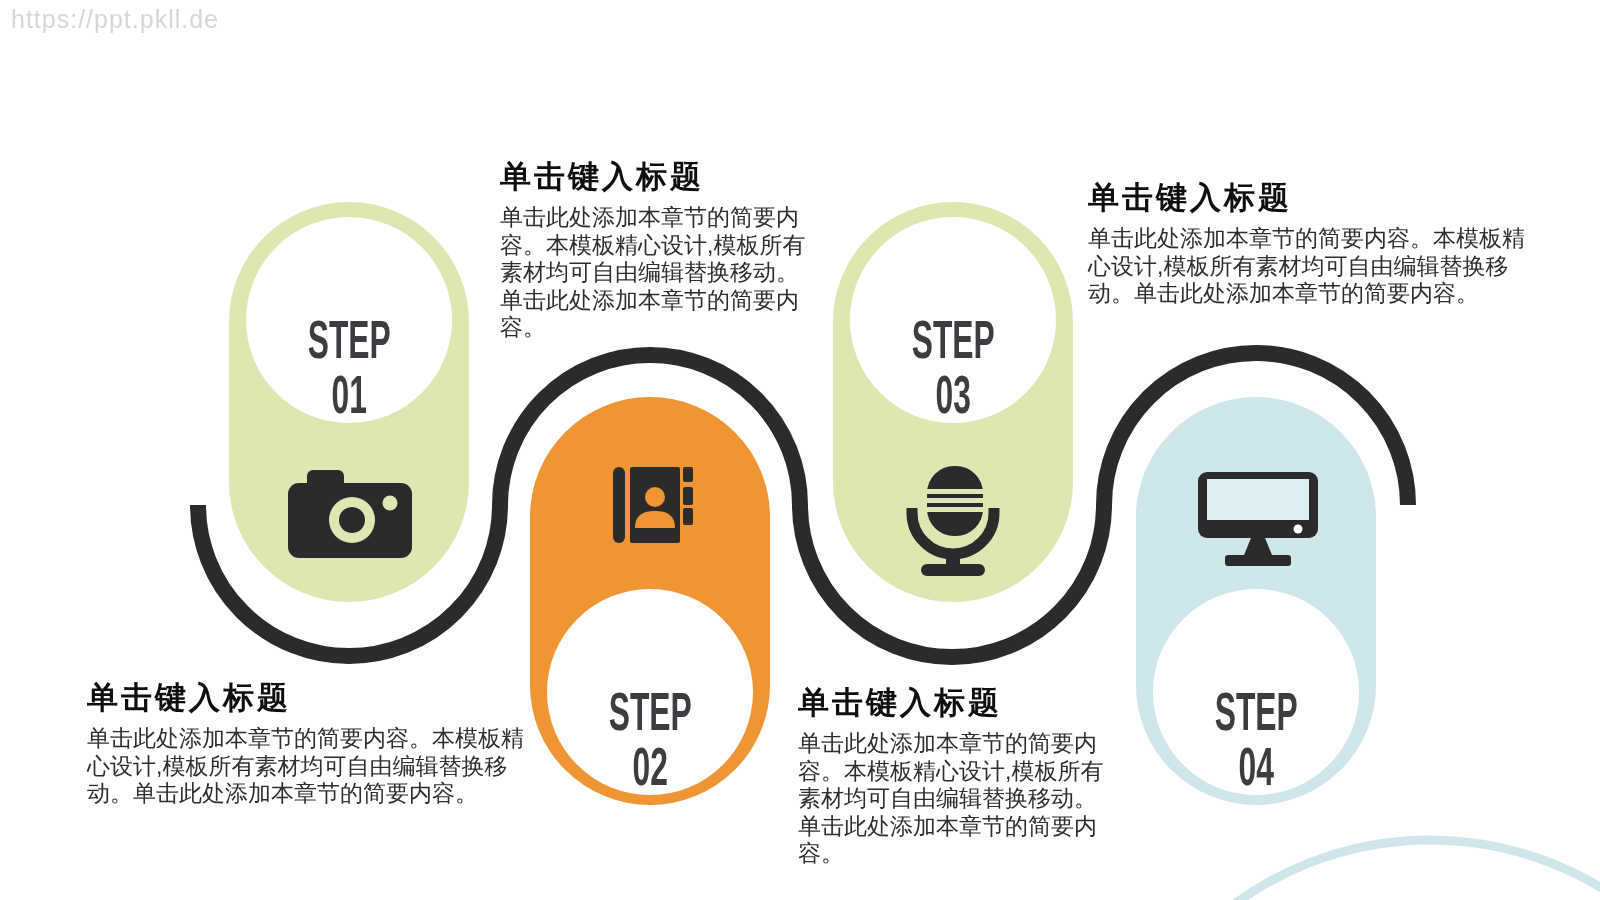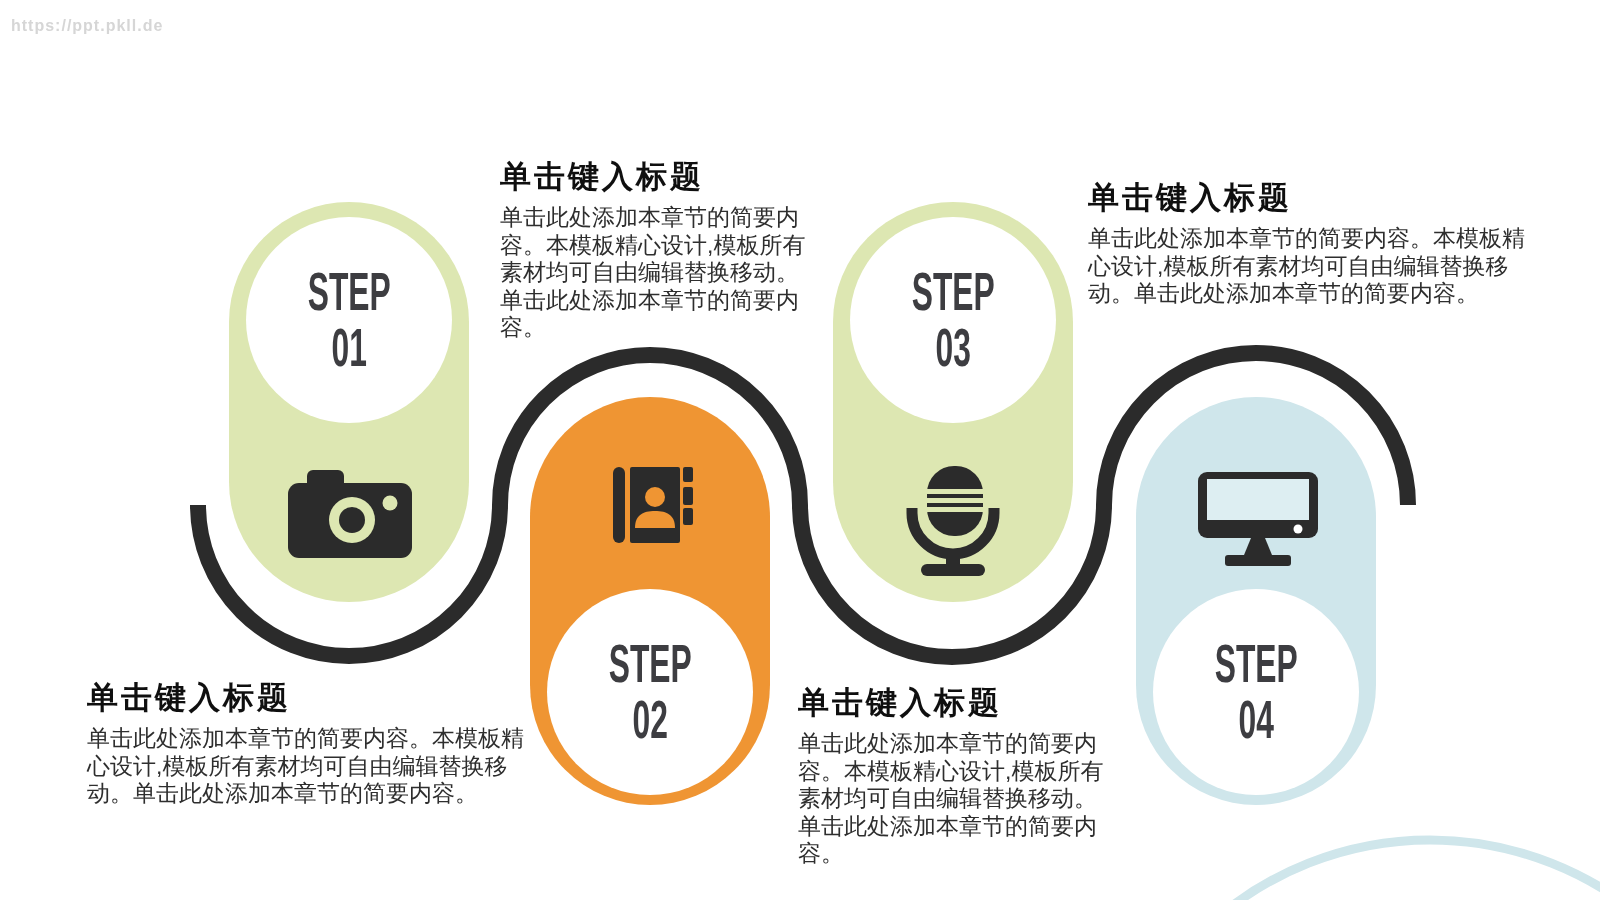--- a/index.html
+++ b/index.html
@@ -1,35 +1,35 @@
 <!DOCTYPE html>
 <html><head>
 <meta charset="utf-8">
 <style>
   html,body{margin:0;padding:0;background:#ffffff;}
   .canvas{
     position:relative;width:1600px;height:900px;background:#ffffff;
     overflow:hidden;font-family:"Liberation Sans","DejaVu Sans",sans-serif;
   }
   .watermark{
-    position:absolute;left:11px;top:17px;font-size:16px;font-weight:bold;
+    position:absolute;left:11px;top:5px;font-size:25px;font-weight:normal;
     color:#d6d6d6;letter-spacing:1px;
   }
   svg.wave{position:absolute;left:0;top:0;z-index:1;}
   svg.corner-arc{position:absolute;left:0;top:0;z-index:0;}
 
   .pill{position:absolute;width:240px;border-radius:120px;z-index:2;}
   .pill-1{left:229px;top:202px;height:400px;}
   .pill-2{left:530px;top:397px;height:408px;}
   .pill-3{left:833px;top:202px;height:400px;}
   .pill-4{left:1136px;top:397px;height:408px;}
 
   .circle{
     position:absolute;left:17px;width:206px;height:206px;border-radius:50%;
-    background:#ffffff;display:flex;align-items:center;justify-content:center;
+    background:#ffffff;display:flex;align-items:flex-end;justify-content:center;
   }
   .circle-top{top:15px;}
   .circle-bottom{bottom:10px;}
 
   .step-label{
     text-align:center;font-weight:bold;font-size:53px;line-height:1.05;
     color:#3d3d41;transform:scaleX(0.60);transform-origin:center;
   }
   .step-label span{display:block;}
 

